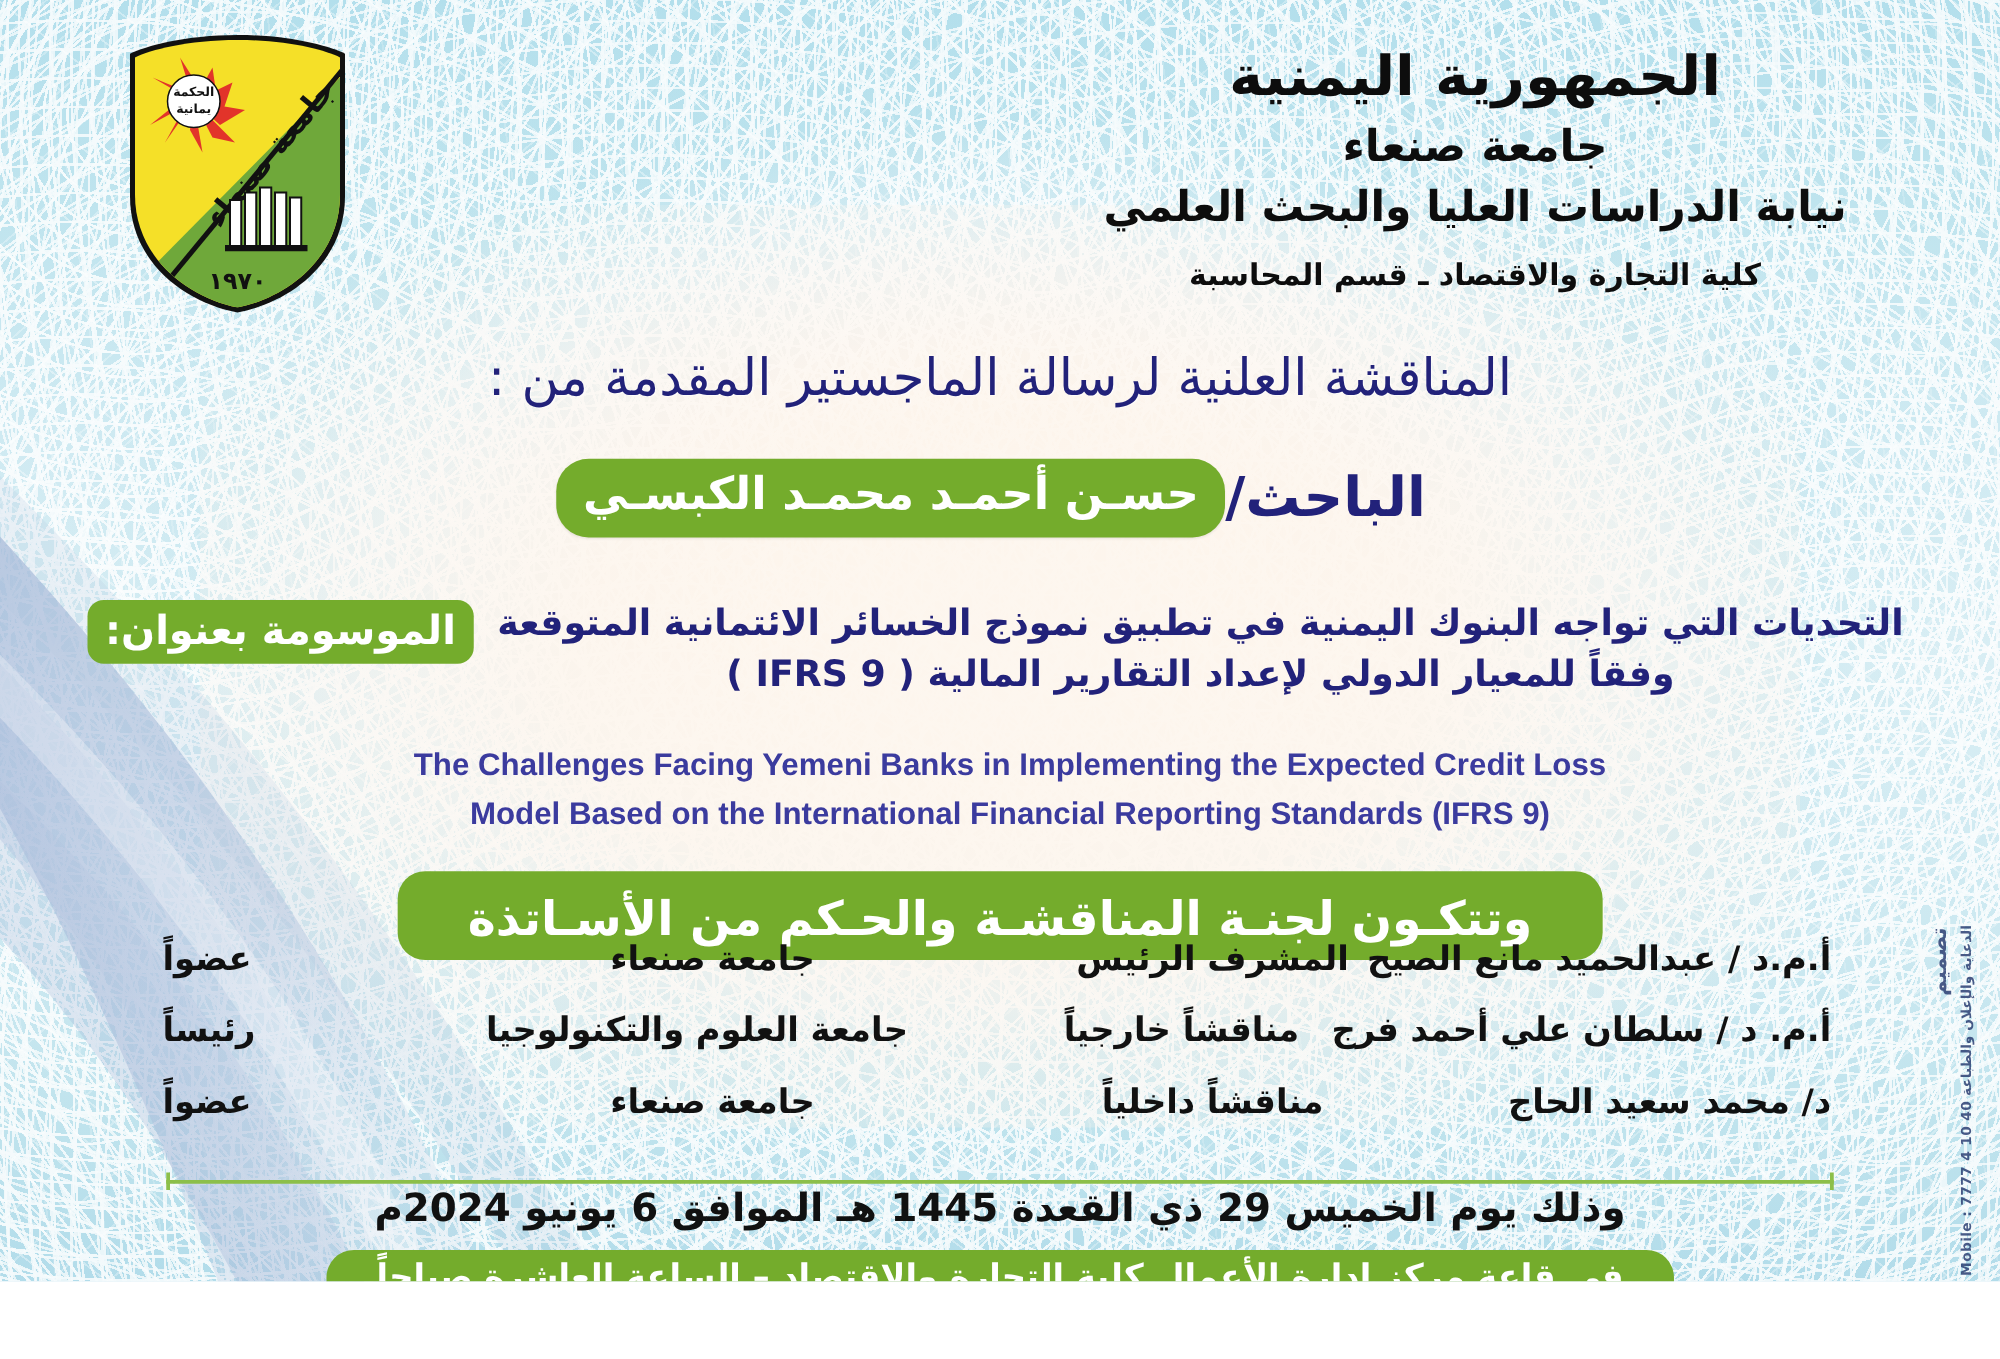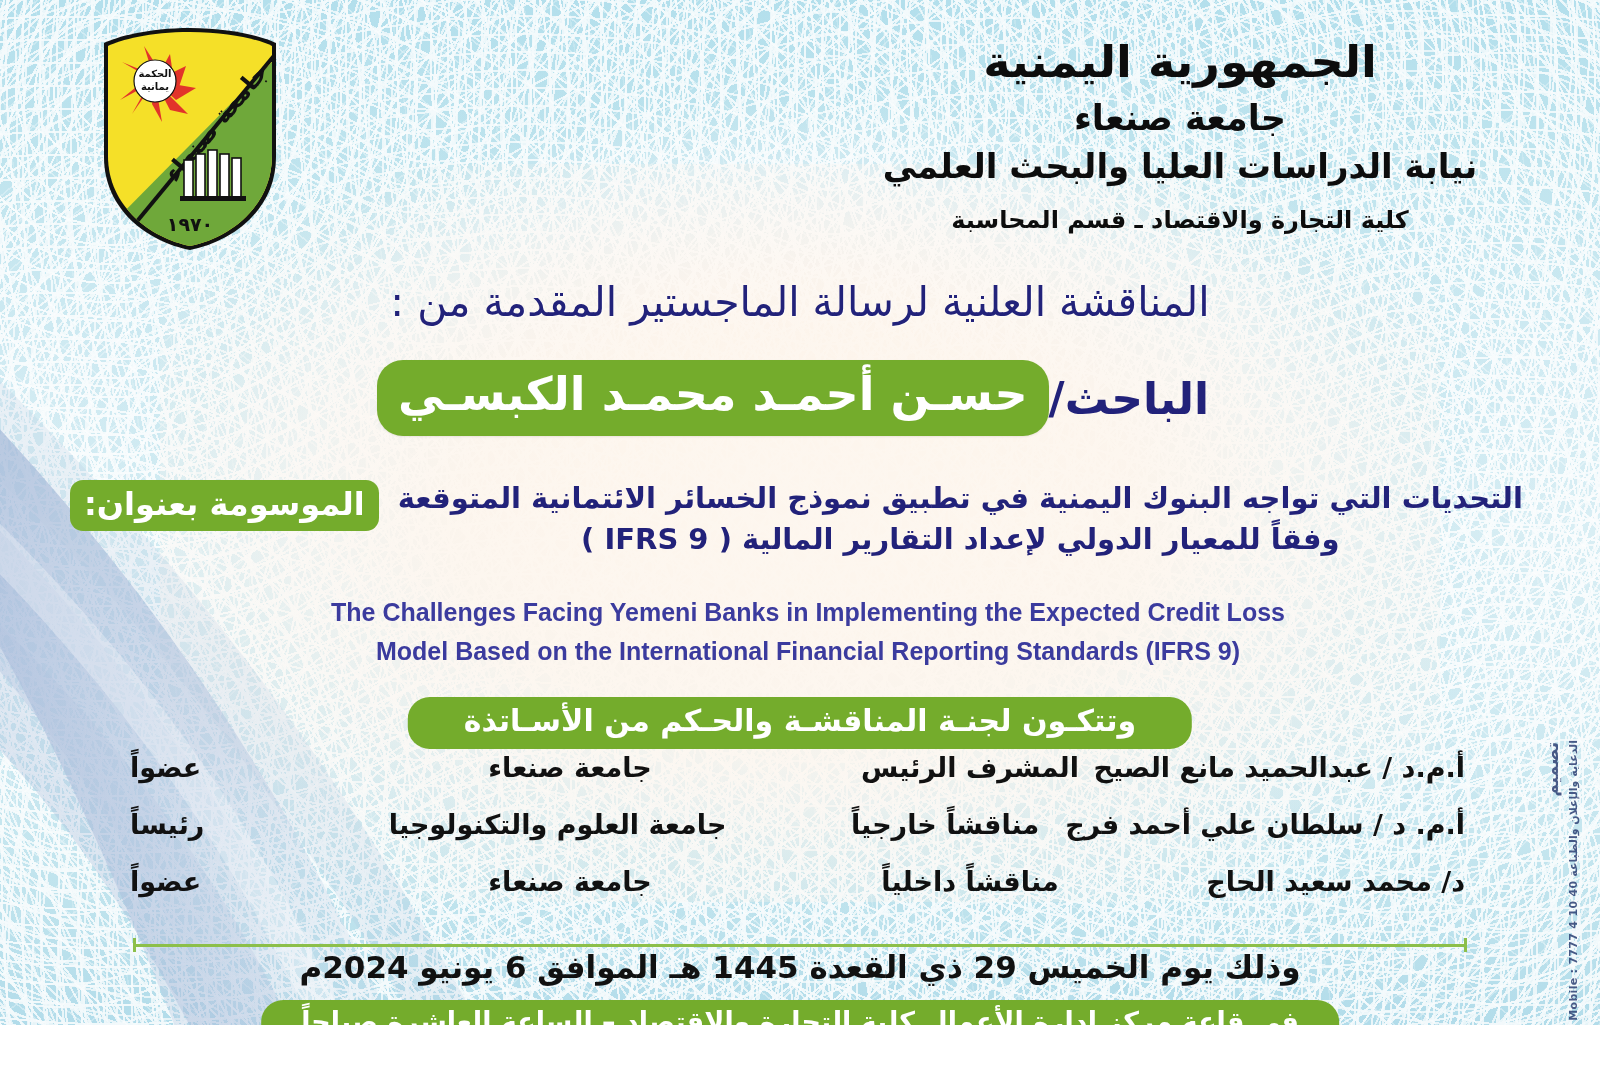--- a/index.html
+++ b/index.html
@@ -73,21 +73,21 @@
   .researcher-row{
     position:absolute;left:0;right:0;top:352px;height:92px;
     display:flex;flex-direction:row;align-items:center;justify-content:center;
   }
   .researcher-label{
     font-size:44px;font-weight:bold;color:#22227a;margin-right:14px;white-space:nowrap;
   }
   .researcher-chip{
     background:#74ac2c;border-radius:26px;
     padding:6px 21px 12px;
-    color:#ffffff;font-size:46px;font-weight:bold;white-space:nowrap;
+    color:#ffffff;font-size:36px;font-weight:bold;white-space:nowrap;
     line-height:1.25;
     box-shadow:0 1px 2px rgba(0,0,0,.08);
   }
   
   .titled-row{
     position:absolute;left:0;right:0;top:478px;
     display:flex;flex-direction:row;align-items:flex-start;justify-content:center;
     gap:12px;padding:0 70px;box-sizing:border-box;
   }
   .titled-badge{
@@ -101,21 +101,21 @@
   }
   .thesis-en{
     position:absolute;left:0;right:0;top:593px;text-align:center;
     color:#3b3b9e;font-size:25px;font-weight:bold;line-height:1.55;
     direction:ltr;font-family:"Liberation Sans",sans-serif;padding-left:16px;
   }
   
   .committee-banner{
     position:absolute;left:50%;transform:translateX(-50%);top:697px;
     background:#74ac2c;border-radius:22px;color:#fff;
-    font-size:30px;font-weight:bold;padding:6px 56px 11px;white-space:nowrap;
+    font-size:38px;font-weight:bold;padding:16px 56px 11px;white-space:nowrap;
   }
   .committee{
     position:absolute;left:130px;right:135px;top:752px;
   }
   .crow{
     display:flex;flex-direction:row;align-items:baseline;
     color:#111;font-size:27px;font-weight:bold;
     height:57px;
   }
   .c-name{flex:0 0 375px;text-align:right;white-space:nowrap;}

